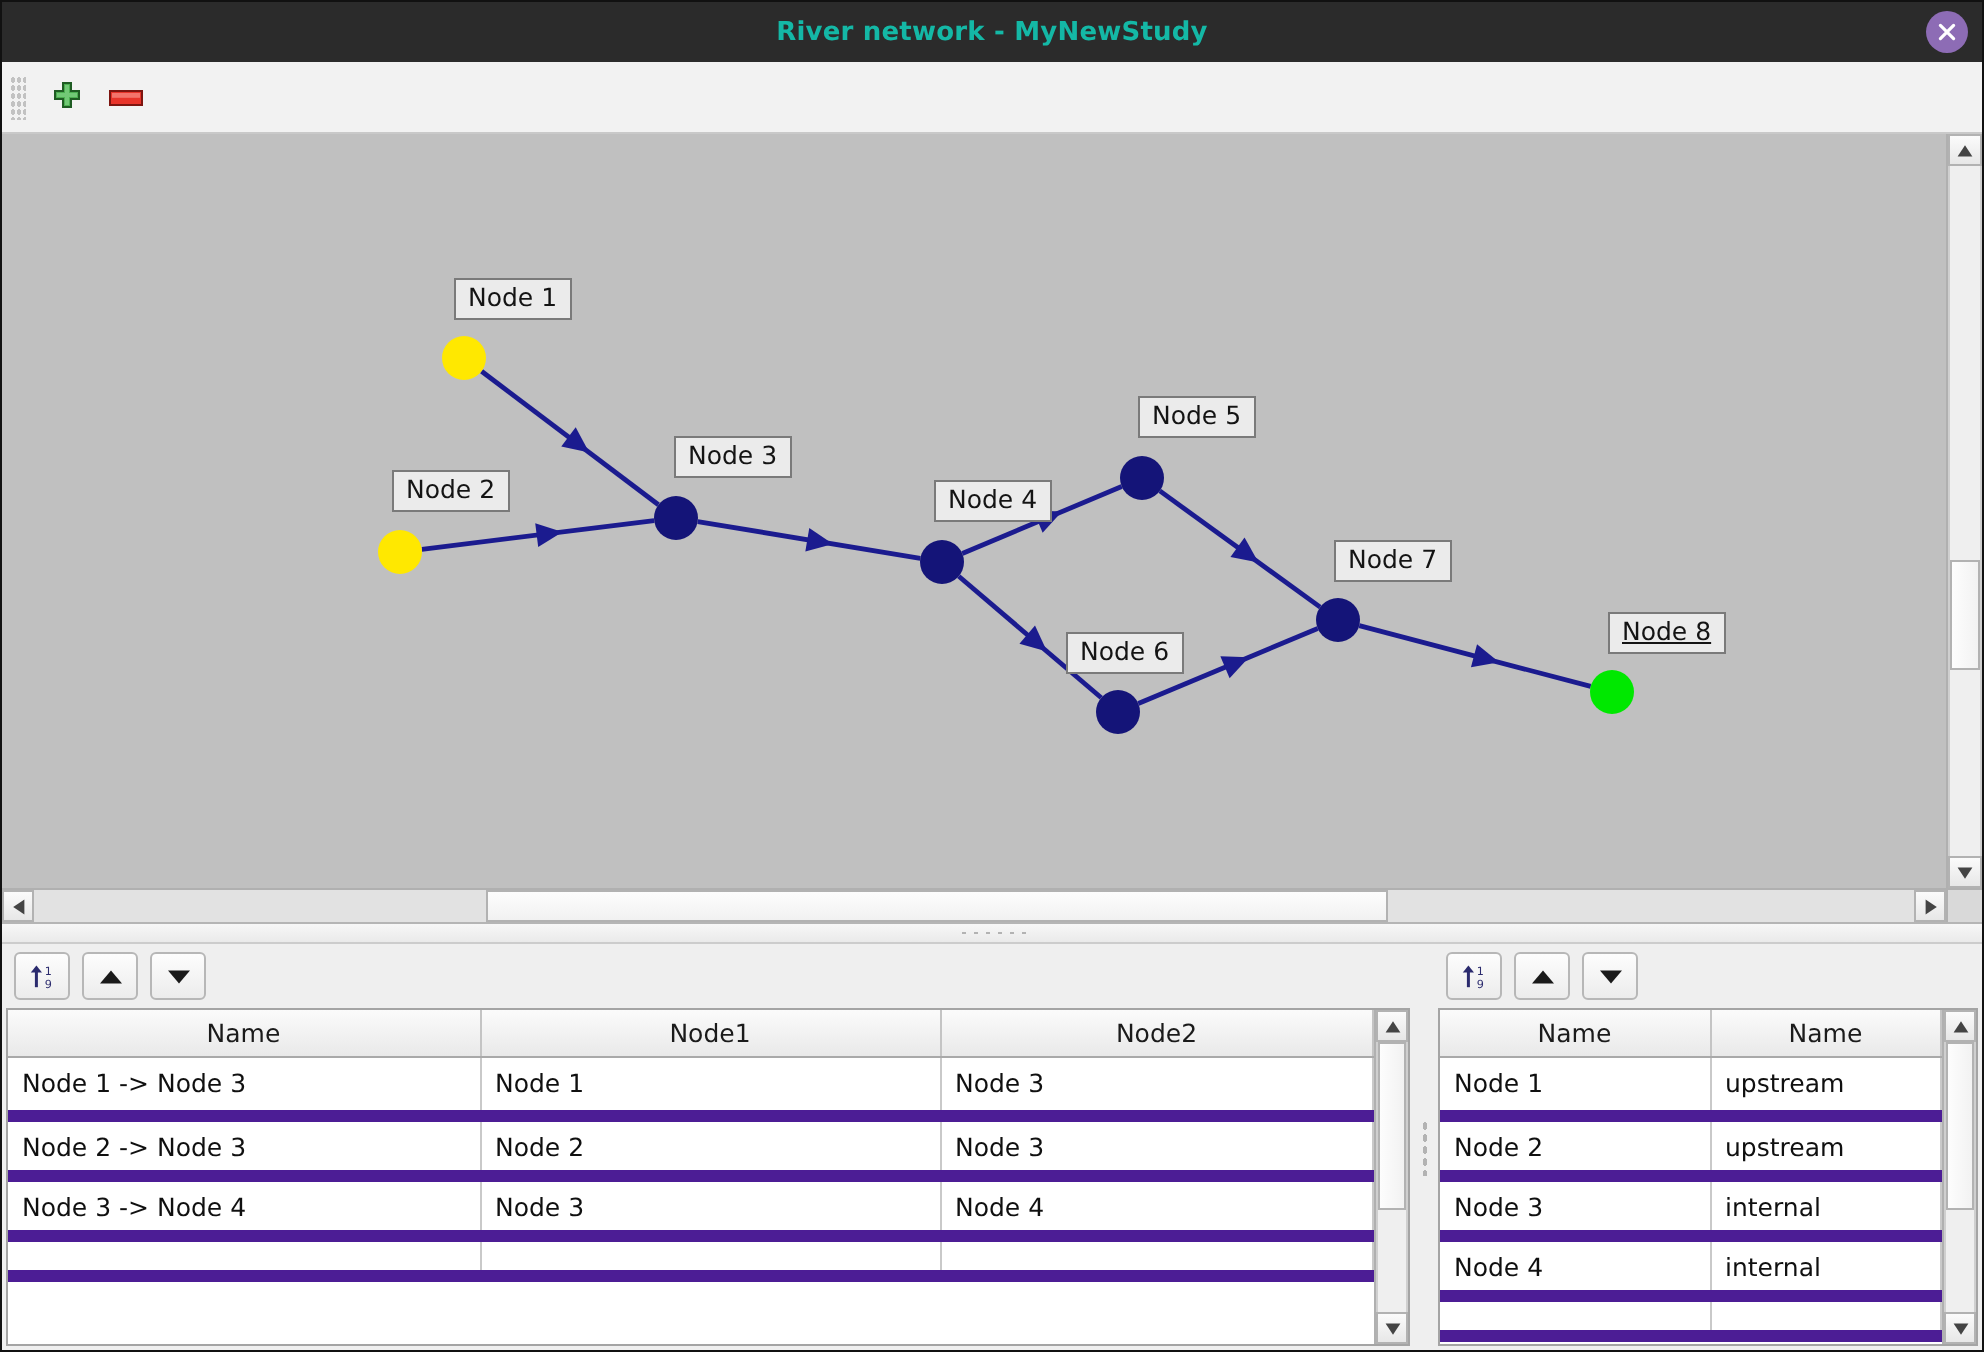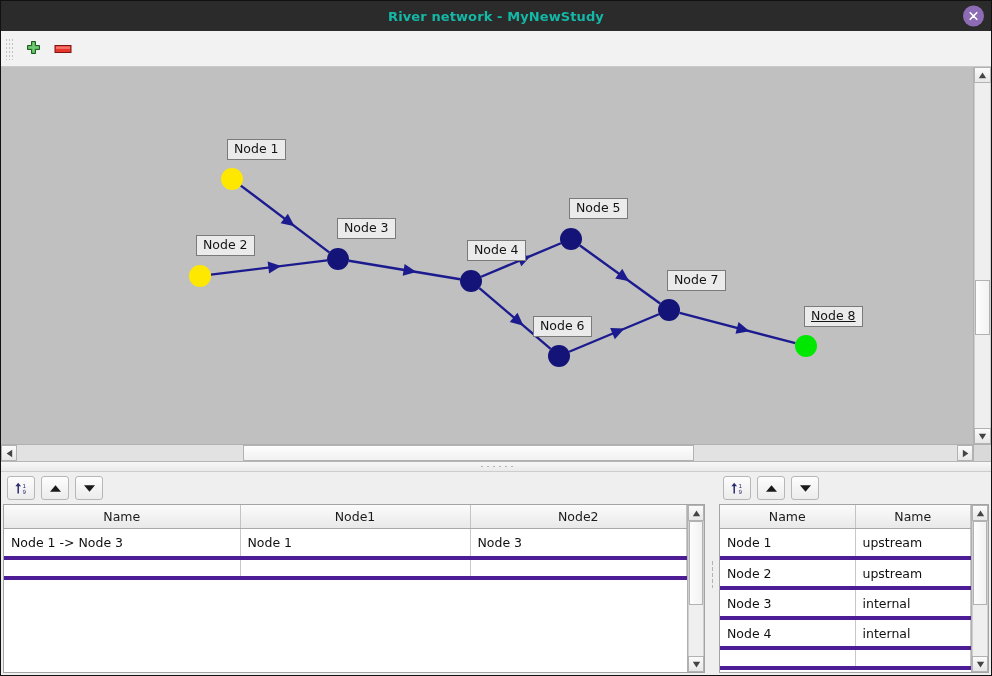--- a/index.html
+++ b/index.html
@@ -208,21 +208,21 @@
     color: #1b1b1b;
     height: 23px;
     text-align: center;
     padding: 0 4px;
     font-size: 12.5px;
     cursor: pointer;
     user-select: none;
   }
   table.grid tbody td {
     border-right: 1px solid #c9c9c9;
-    border-bottom: 4px solid #4c1d95;
+    border-bottom: 6px solid #4c1d95;
     height: 30px;
     padding: 0 7px;
     color: #101010;
     background: #fff;
     white-space: nowrap;
     overflow: hidden;
     text-overflow: ellipsis;
   }
   table.grid tbody tr.empty td { height: 20px; }
 </style>
@@ -368,20 +368,30 @@
                   <th style="width: 230px;">Node1</th>
                   <th style="width: auto;">Node2</th>
                 </tr>
               </thead>
             <tbody id="branch-body">
                 <tr>
                   <td>Node 1 -&gt; Node 3</td>
                   <td>Node 1</td>
                   <td>Node 3</td>
                 </tr>
+                <tr>
+                  <td>Node 2 -&gt; Node 3</td>
+                  <td>Node 2</td>
+                  <td>Node 3</td>
+                </tr>
+                <tr>
+                  <td>Node 3 -&gt; Node 4</td>
+                  <td>Node 3</td>
+                  <td>Node 4</td>
+                </tr>
                 <tr class="empty">
                   <td></td>
                   <td></td>
                   <td></td>
                 </tr>
               </tbody>
           </table>
         </div>
         <div class="vsb" style="flex:0 0 17px;width:17px;">
           <div class="sb-arrow">

